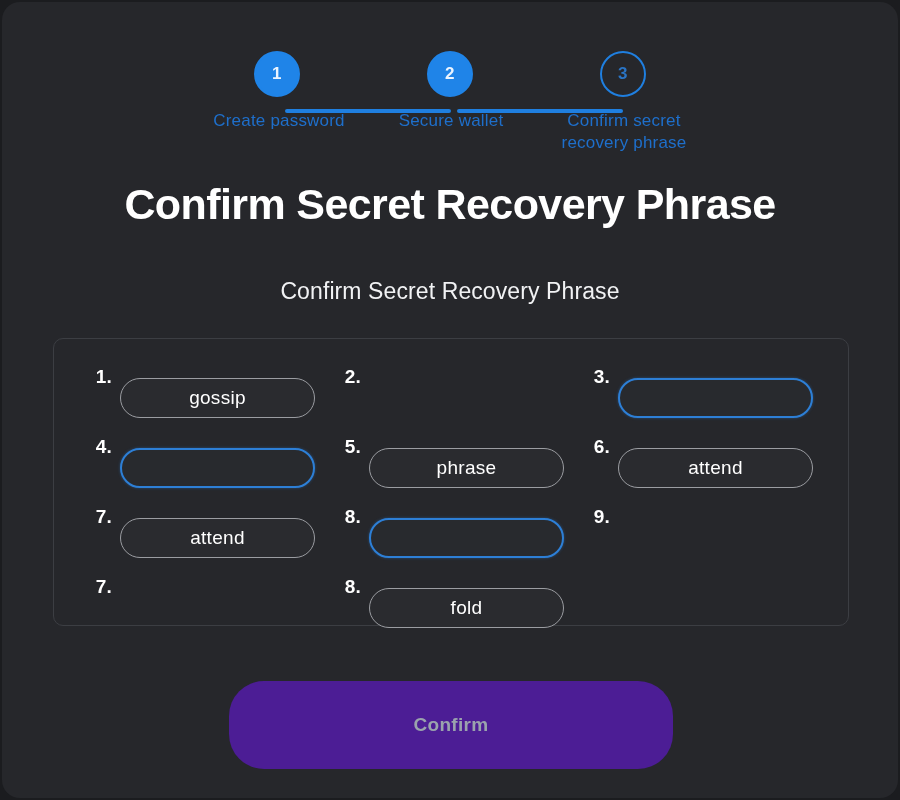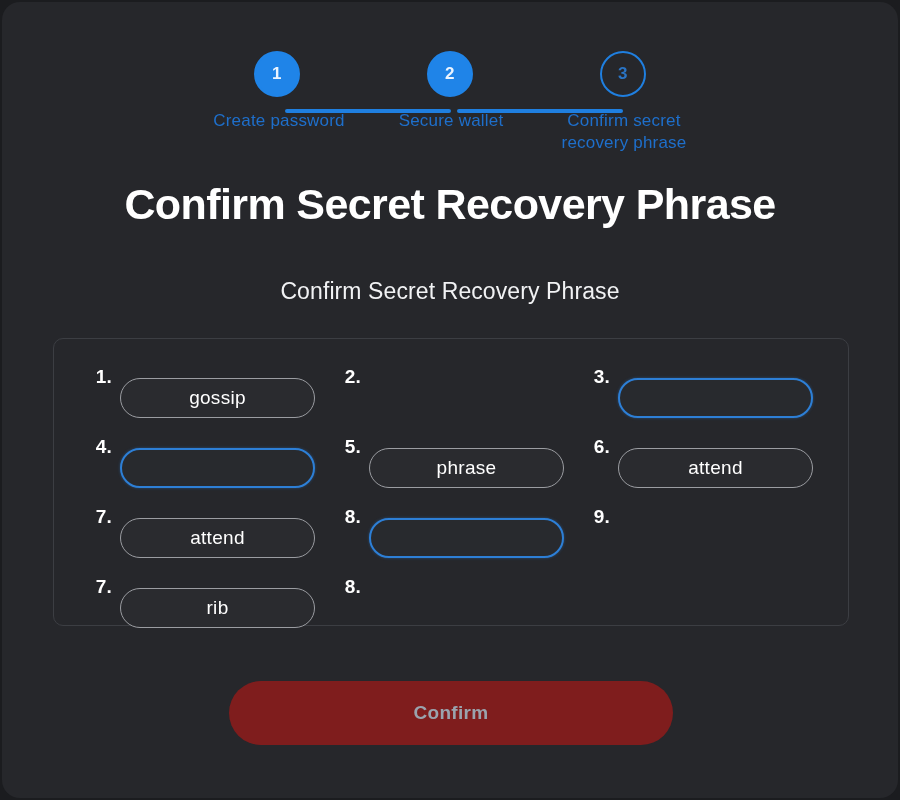--- a/index.html
+++ b/index.html
@@ -162,24 +162,24 @@
     background: #282a2e;
     box-shadow: 0 0 3px rgba(45,127,214,0.45);
   }
 
   
   .confirm-button {
     position: absolute;
     left: 227px;
     top: 679px;
     width: 444px;
-    height: 64px;
+    height: 88px;
     border: none;
     border-radius: 35px;
-    background: #7f1d1d;
+    background: #4c1d95;
     color: #9aa3ad;
     font-family: "Liberation Sans", sans-serif;
     font-size: 19px;
     font-weight: bold;
     letter-spacing: 0.3px;
   }
 </style>
 </head>
 <body>
 
@@ -247,23 +247,23 @@
           <div class="word-index">8.</div>
           <div class="word-pill empty"></div>
         </div>
         <div class="word-cell">
           <div class="word-index">9.</div>
         </div>
       </div>
       <div class="grid-row">
         <div class="word-cell">
           <div class="word-index">7.</div>
-          <div class="word-pill">rib</div>
         </div>
         <div class="word-cell">
           <div class="word-index">8.</div>
+          <div class="word-pill">fold</div>
         </div>
       </div>
     </div>
 
   <button class="confirm-button">Confirm</button>
 
 </div>
 
 </body></html>

